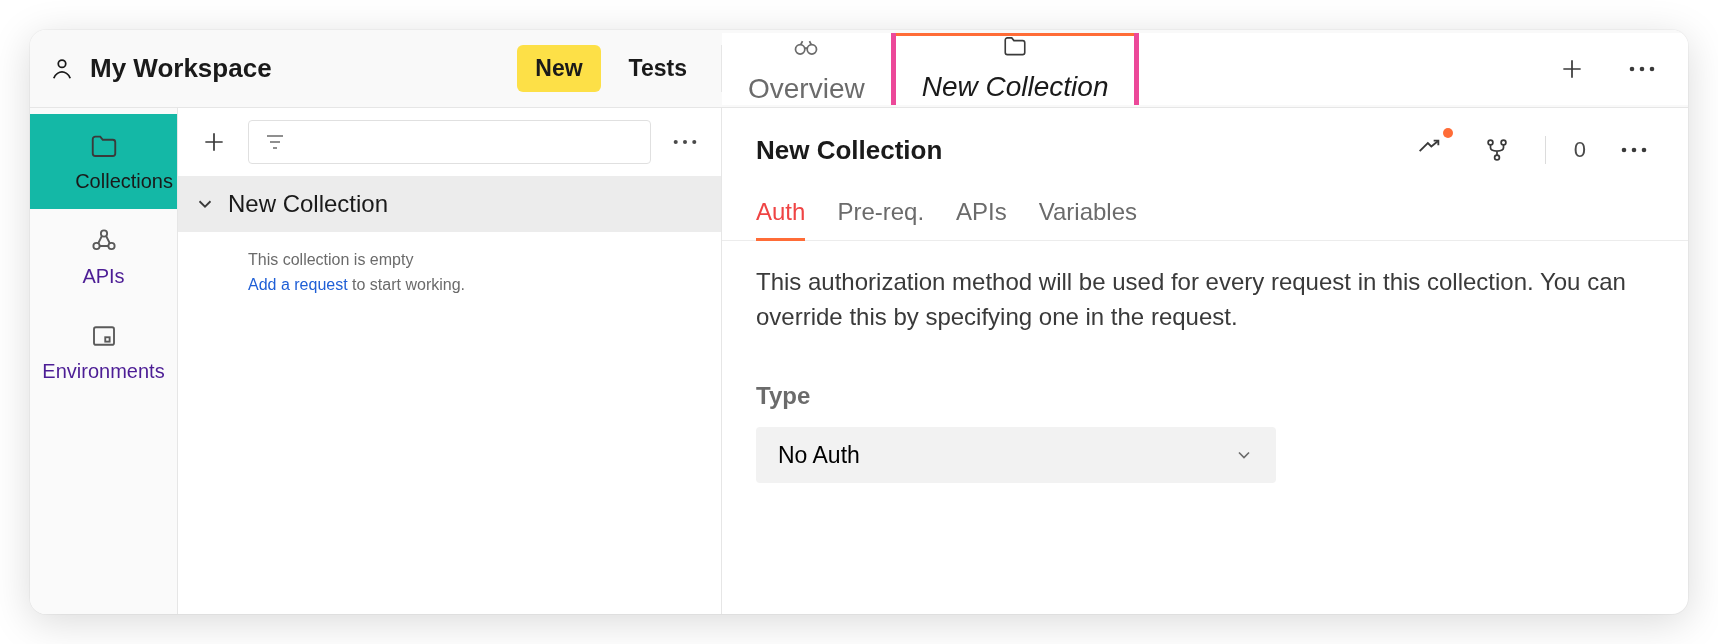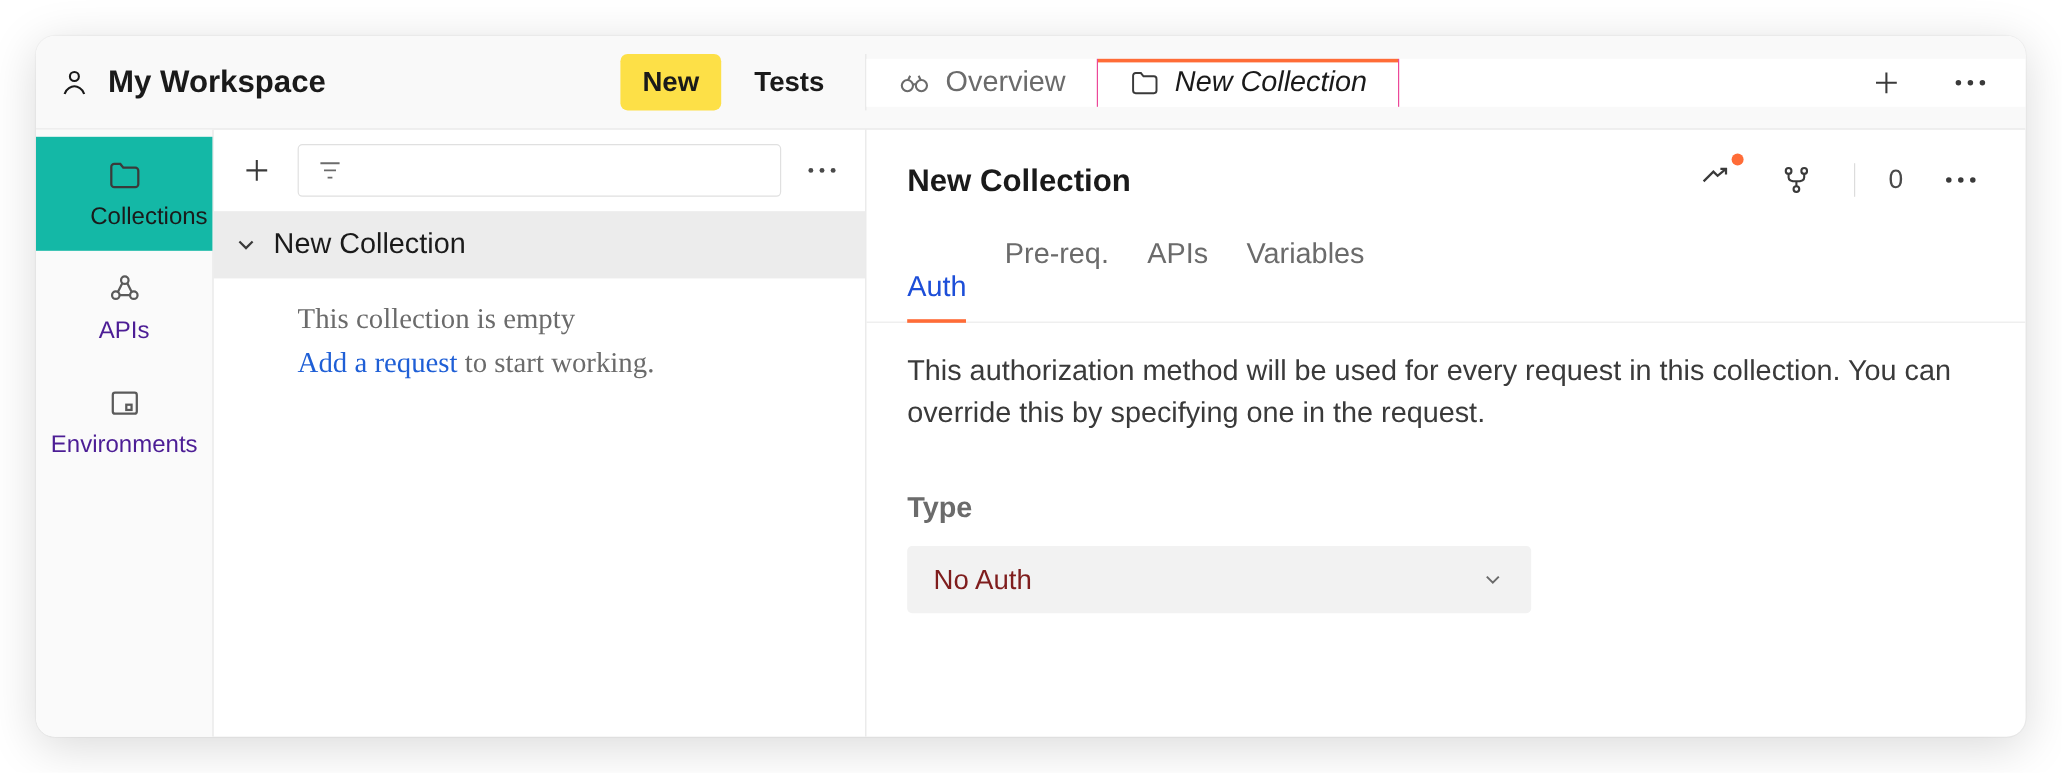--- a/index.html
+++ b/index.html
@@ -62,24 +62,25 @@
     align-items: stretch;
     flex: 1;
     background: #fff;
   }
   .tab {
     display: flex;
     align-items: center;
     gap: 12px;
     padding: 0 26px;
     color: #6b6b6b;
-    border-right: 1px solid #ec4899;
+    border-right: 5px solid #ec4899;
     cursor: pointer;
     position: relative;
-    font-size: 24px;
+    font-size: 28px;
+    flex-direction: column;
   }
   .tab.active {
     color: #1a1a1a;
     font-style: italic;
     background:#fff;
   }
   .tab.active::before {
     content:"";
     position:absolute; top:0; left:0; right:0; height:3px;
     background:#ff6c37;
@@ -157,24 +158,23 @@
   .tree-row {
     display:flex;
     align-items:center;
     gap:12px;
     padding: 14px 10px 14px 16px;
     background:#ececec;
     font-size:24px;
   }
   .empty-block {
     padding: 16px 10px 0 70px;
-    font-size:24px;
+    font-size:16px;
     color:#6b6b6b;
     line-height:1.55;
-    font-family:Liberation Serif, serif;
   }
   .link { color:#1f5fd6; cursor:pointer; }
 
   
   .main {
     flex:1;
     display:flex;
     flex-direction:column;
     padding: 0;
   }
@@ -192,21 +192,21 @@
 
   .subtabs {
     display:flex;
     gap:32px;
     padding: 18px 34px 0;
     border-bottom:1px solid #ececec;
     font-size:24px;
     color:#6b6b6b;
   }
   .subtab { padding-bottom:14px; cursor:pointer; }
-  .subtab.active { color:#1d4ed8; position:relative;margin-top:28px; }
+  .subtab.active { color:#ef4444; position:relative; }
   .subtab.active::after {
     content:""; position:absolute; left:0; right:0; bottom:-1px; height:3px; background:#ff6c37;
   }
 
   .tab-content {
     padding: 24px 34px;
     font-size:24px;
     color:#3a3a3a;
     line-height:1.45;
   }
@@ -215,21 +215,21 @@
   .select {
     width:520px;
     height:56px;
     background:#f2f2f2;
     border-radius:4px;
     display:flex;
     align-items:center;
     justify-content:space-between;
     padding:0 22px;
     font-size:23px;
-    color:#7f1d1d;
+    color:#000000;
     cursor:pointer;
   }
   svg { display:block; }
 </style>
 </head>
 <body>
 
 <div class="window">
 
   <div class="topbar">

